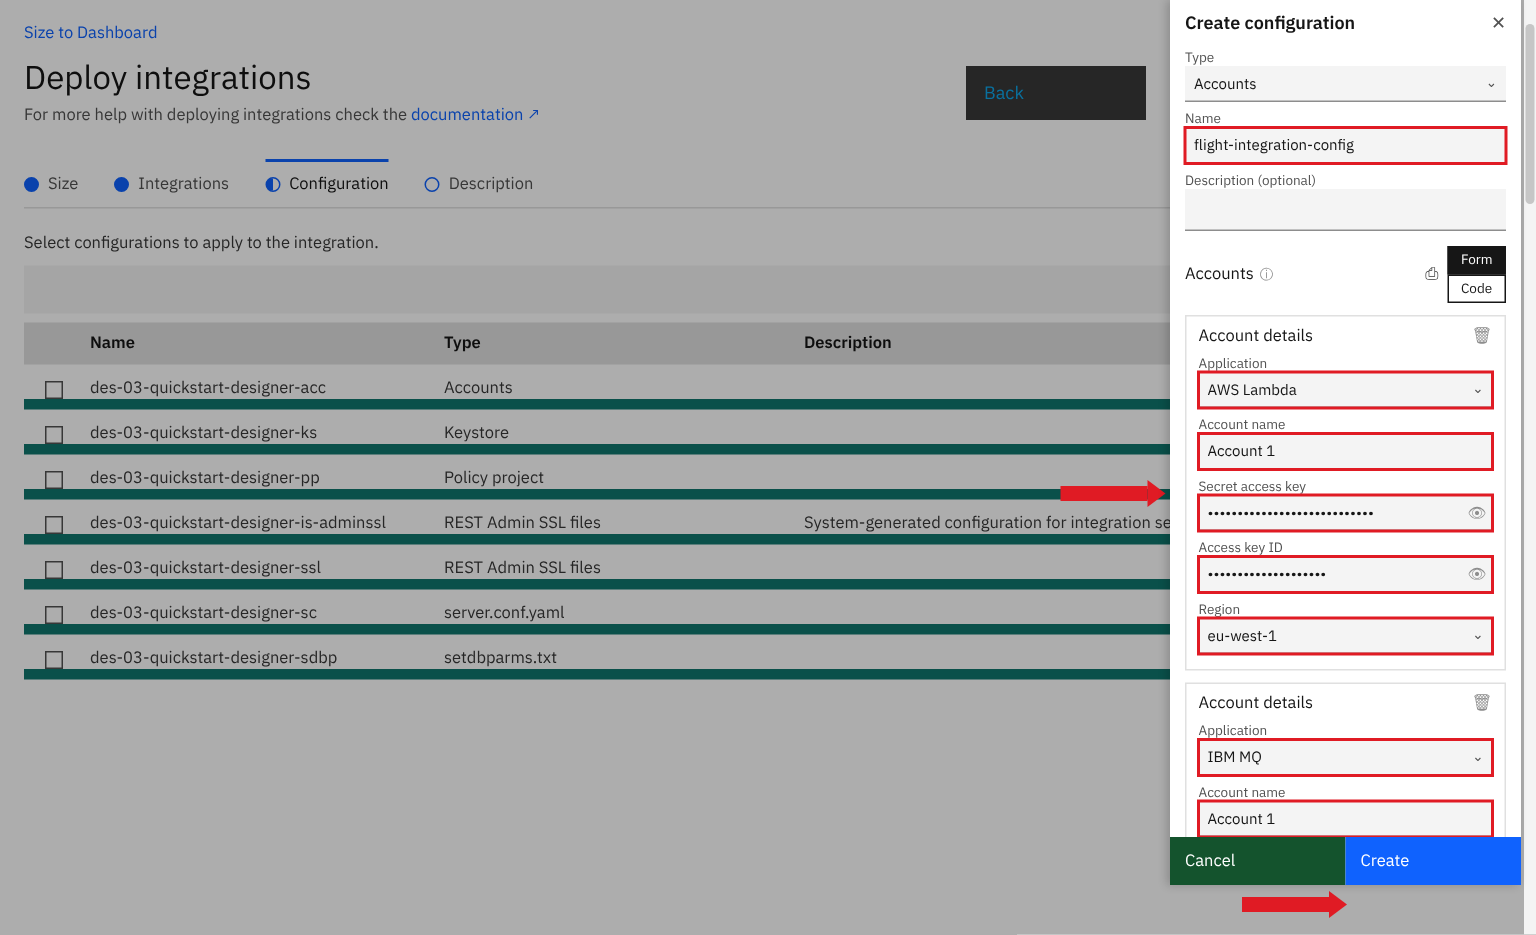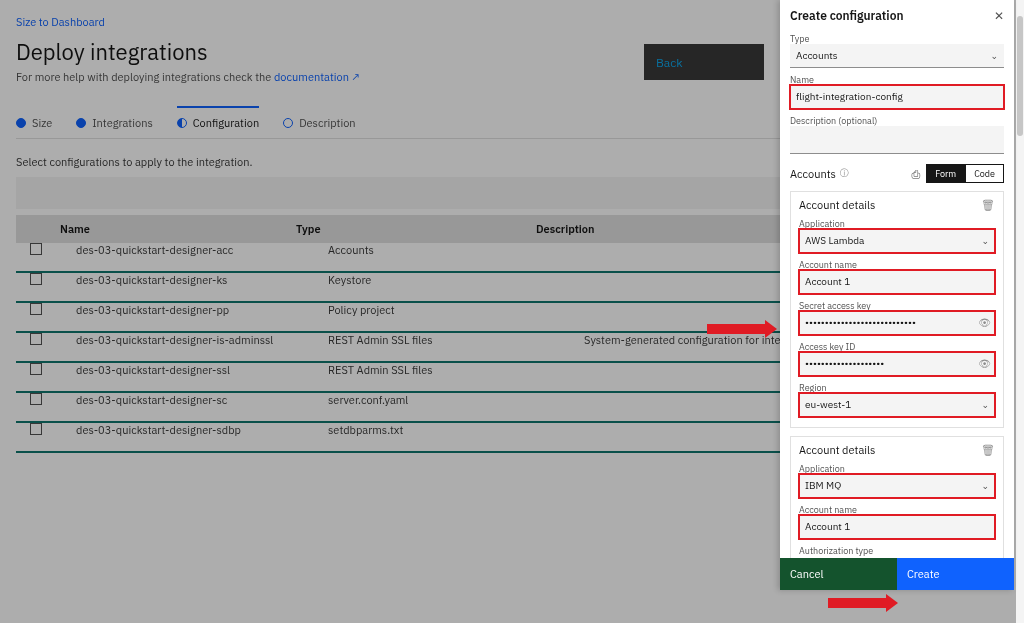--- a/index.html
+++ b/index.html
@@ -27,36 +27,36 @@
   .search-row { display: flex; margin-top: 8px; }
   .search-bar { flex: 1; background: #f4f4f4; height: 32px; display:flex; align-items:center; justify-content:flex-end; padding-right:10px; color:#525252; }
   .create-config-btn { background: #0f62fe; color:#fff; border:none; height:32px; padding:0 12px; font-size:11px; }
 
   .table { width:100%; margin-top: 6px; }
   .thead { display:flex; background:#e0e0e0; font-size:11px; font-weight:600; height:28px; align-items:center; }
   .thead .cb { width:40px; }
   .col-name { flex:0 0 240px; padding-left:4px; }
   .col-type { flex:0 0 240px; }
   .col-desc { flex:1; }
-  .trow { display:flex; align-items:flex-start; height:30px; font-size:11px; border-bottom:2px solid #0f766e; color:#393939;gap:16px; }
+  .trow { display:flex; align-items:flex-end; height:30px; font-size:11px; border-bottom:7px solid #0f766e; color:#393939; }
   .trow .cb { width:40px; display:flex; justify-content:center; }
   .chk { width:12px; height:12px; border:1px solid #525252; }
 
   
   .panel { position:absolute; top:0; right:10px; width:234px; height:590px; background:#fff; box-shadow:-2px 0 6px rgba(0,0,0,.2); z-index:10; display:flex; flex-direction:column; }
   .panel-head { padding:8px 10px 4px; display:flex; justify-content:space-between; }
   .panel-title { font-size:12px; font-weight:600; }
   .close-x { font-size:12px; color:#525252; cursor:pointer; }
   .panel-body { flex:1; overflow:hidden; padding:0 10px; }
   .lbl { font-size:9px; color:#525252; margin-top:6px; display:block; }
   .select { width:100%; height:24px; background:#f4f4f4; border:none; border-bottom:1px solid #8d8d8d; font-size:10px; padding:0 6px; display:flex; align-items:center; justify-content:space-between; }
   .input { width:100%; height:24px; background:#f4f4f4; border:none; border-bottom:1px solid #8d8d8d; font-size:10px; padding:0 6px; display:flex; align-items:center; }
   .input.hl, .select.hl { outline:2px solid #e01b24; outline-offset:-1px; }
   .accounts-row { display:flex; align-items:center; justify-content:space-between; margin-top:10px; font-size:11px; }
-  .toggle-btns { display:flex; }
+  .toggle-btns { display:flex;flex-direction:column; }
   .tgl { font-size:9px; padding:3px 8px; border:1px solid #161616; }
   .tgl.active { background:#161616; color:#fff; }
   .card { border:1px solid #e0e0e0; margin-top:8px; padding:6px 8px 10px; }
   .card-head { display:flex; justify-content:space-between; font-size:11px; margin-bottom:4px; }
   .trash { color:#8d8d8d; }
   .eye { position:absolute; right:4px; color:#8d8d8d; font-size:10px; }
   .field-wrap { position:relative; }
   .chev { font-size:9px; color:#525252; }
 
   .panel-foot { display:flex; height:32px; }

